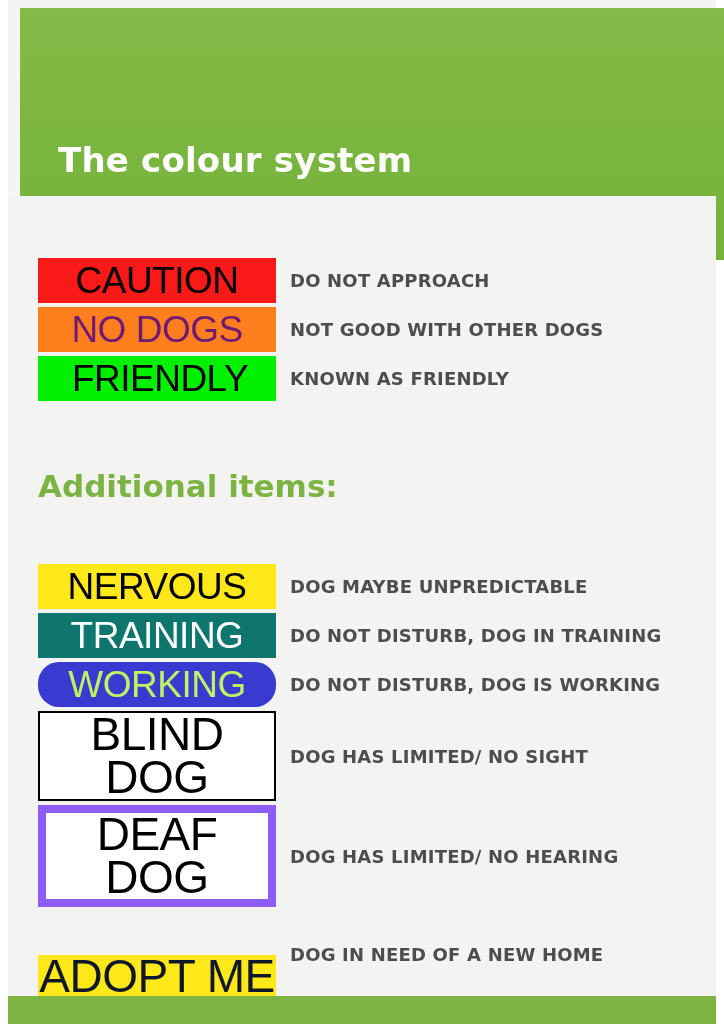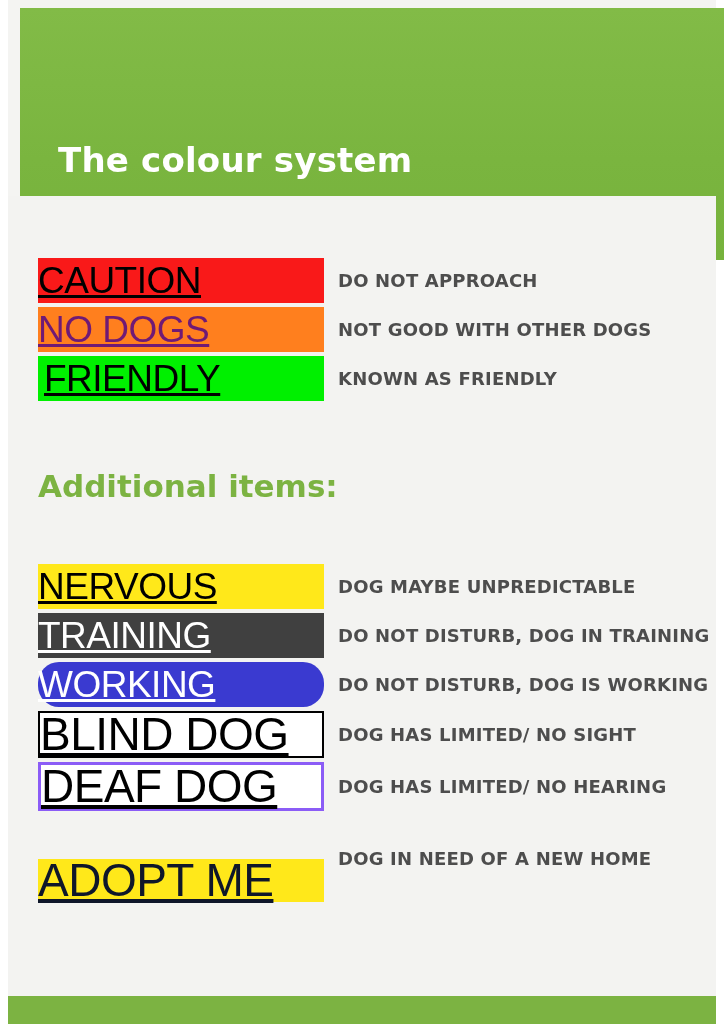--- a/index.html
+++ b/index.html
@@ -77,27 +77,27 @@
     position: absolute;
     left: 30px;
     top: 62px;
   }
   .section-two {
     position: absolute;
     left: 30px;
     top: 368px;
   }
   .tag {
-    width: 286px;
+    width: 238px;
+    text-align: center;
     font-size: 37px;
     line-height: 45px;
     font-family: "Liberation Sans", sans-serif;
     box-sizing: border-box;
     letter-spacing: -0.5px;
-    text-decoration: underline;
   }
   .tag.small {
     font-size: 46px;
     line-height: 43px;
   }
   .desc {
     margin-left: 14px;
     font-size: 18px;
     font-weight: bold;
     color: #4d4d4d;
@@ -111,24 +111,24 @@
     top: 272px;
     font-size: 31px;
     font-weight: bold;
     color: #7cb342;
     font-family: "DejaVu Sans", sans-serif;
   }
   .t-caution { background: #f91919; color: #000000; }
   .t-nodogs  { background: #ff7f1e; color: #701a75; }
   .t-friendly{ background: #00f000; color: #000000; padding-left: 6px; }
   .t-nervous { background: #ffe81a; color: #000000; }
-  .t-training{ background: #404040; color: #ffffff; }
-  .t-working { background: #3a3ad0; color: #ffffff; border-radius: 21px; }
+  .t-training{ background: #0f766e; color: #ffffff; }
+  .t-working { background: #3a3ad0; color: #bef264; border-radius: 21px; }
   .t-blind   { background: #ffffff; color: #000000; border: 2px solid #000000; }
-  .t-deaf    { background: #ffffff; color: #000000; border: 3px solid #8b5cf6; }
+  .t-deaf    { background: #ffffff; color: #000000; border: 8px solid #8b5cf6; }
   .t-adopt   { background: #ffe81a; color: #0f172a; margin-top: 44px; }
 </style>
 </head>
 <body>
 
 <div class="page">
 
   <div class="side-margin-left"></div>
   <div class="side-margin-right"></div>
 

